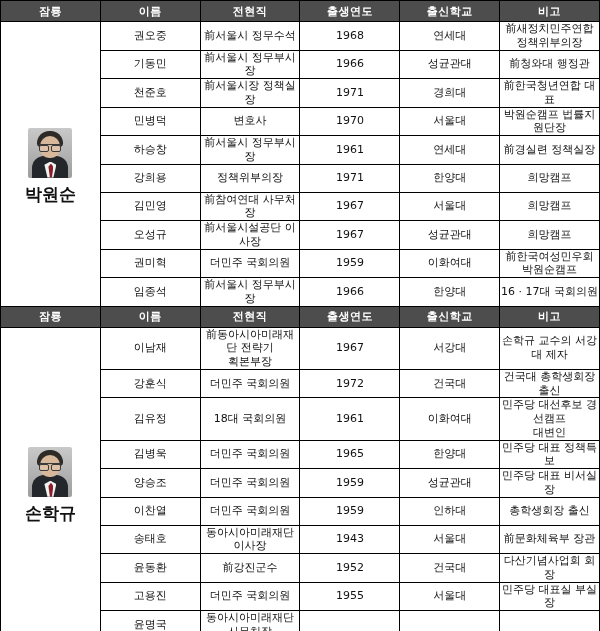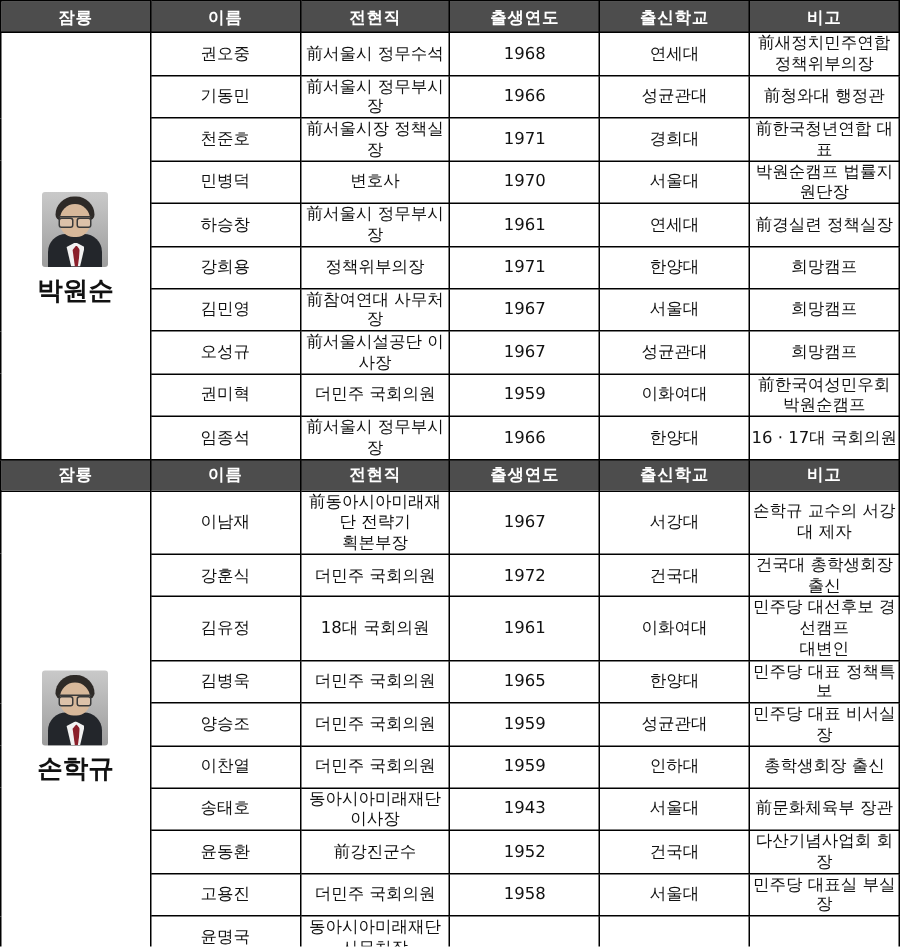--- a/index.html
+++ b/index.html
@@ -315,21 +315,21 @@
       <tr>
         <td class="cell name">윤동환</td>
         <td class="cell role">前강진군수</td>
         <td class="cell year">1952</td>
         <td class="cell school">건국대</td>
         <td class="cell note">다산기념사업회 회장</td>
       </tr>
       <tr>
         <td class="cell name">고용진</td>
         <td class="cell role">더민주 국회의원</td>
-        <td class="cell year">1958</td>
+        <td class="cell year">1955</td>
         <td class="cell school">서울대</td>
         <td class="cell note">민주당 대표실 부실장</td>
       </tr>
       <tr>
         <td class="cell name">윤명국</td>
         <td class="cell role">동아시아미래재단 사무처장</td>
         <td class="cell year"></td>
         <td class="cell school"></td>
         <td class="cell note"></td>
       </tr>

